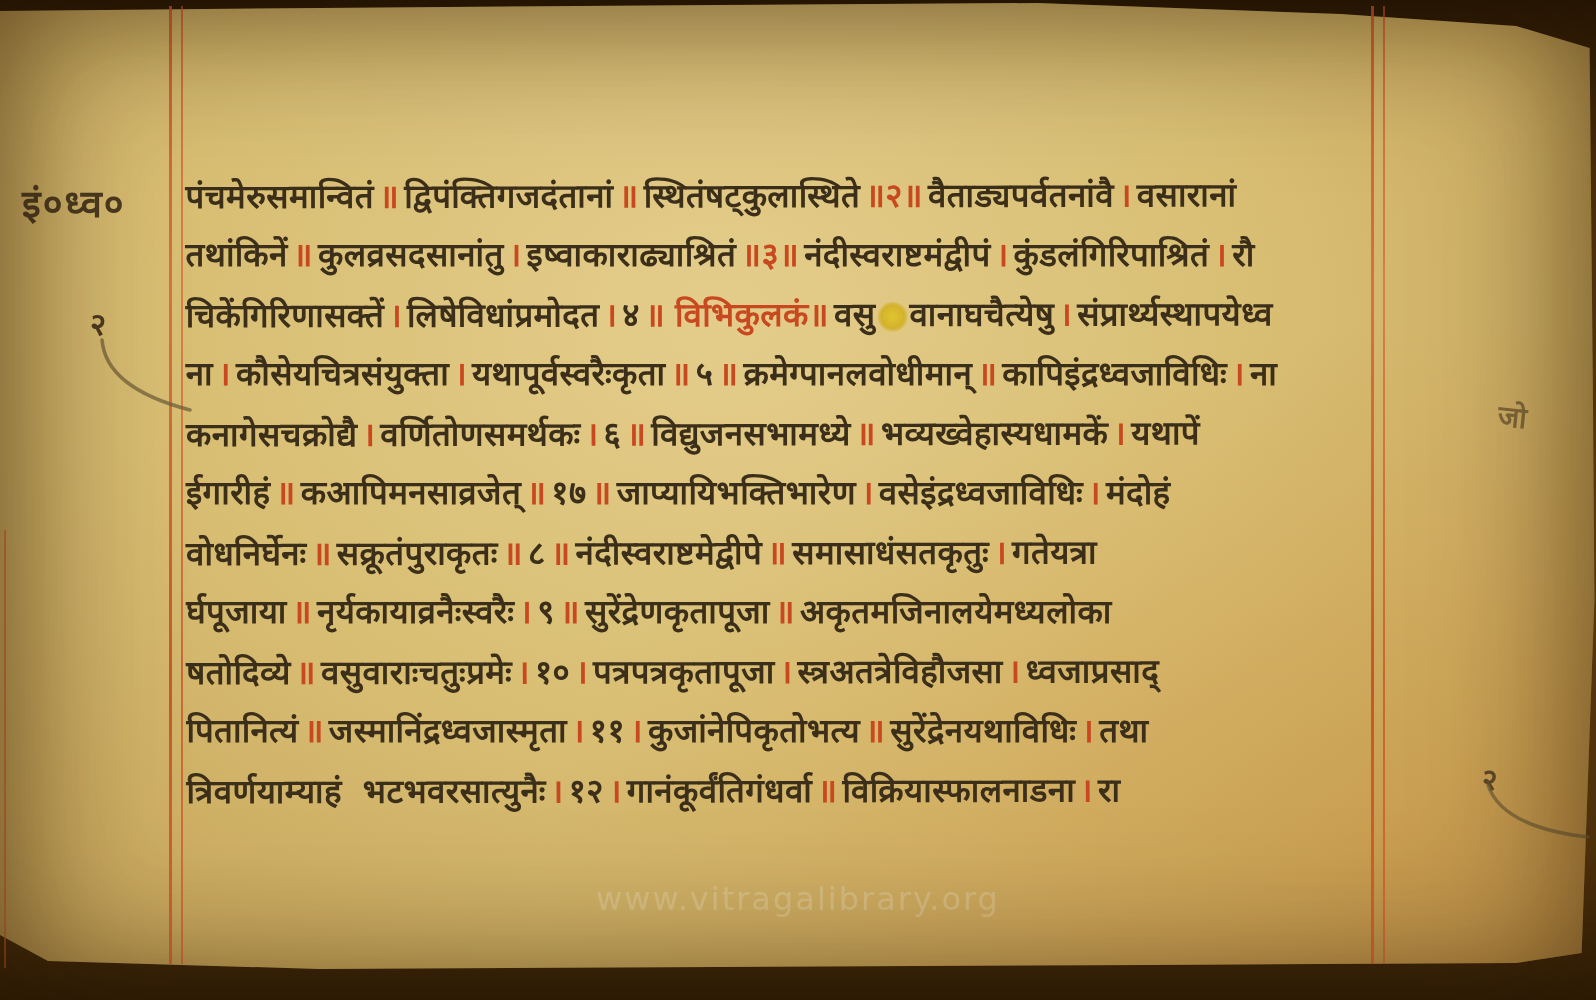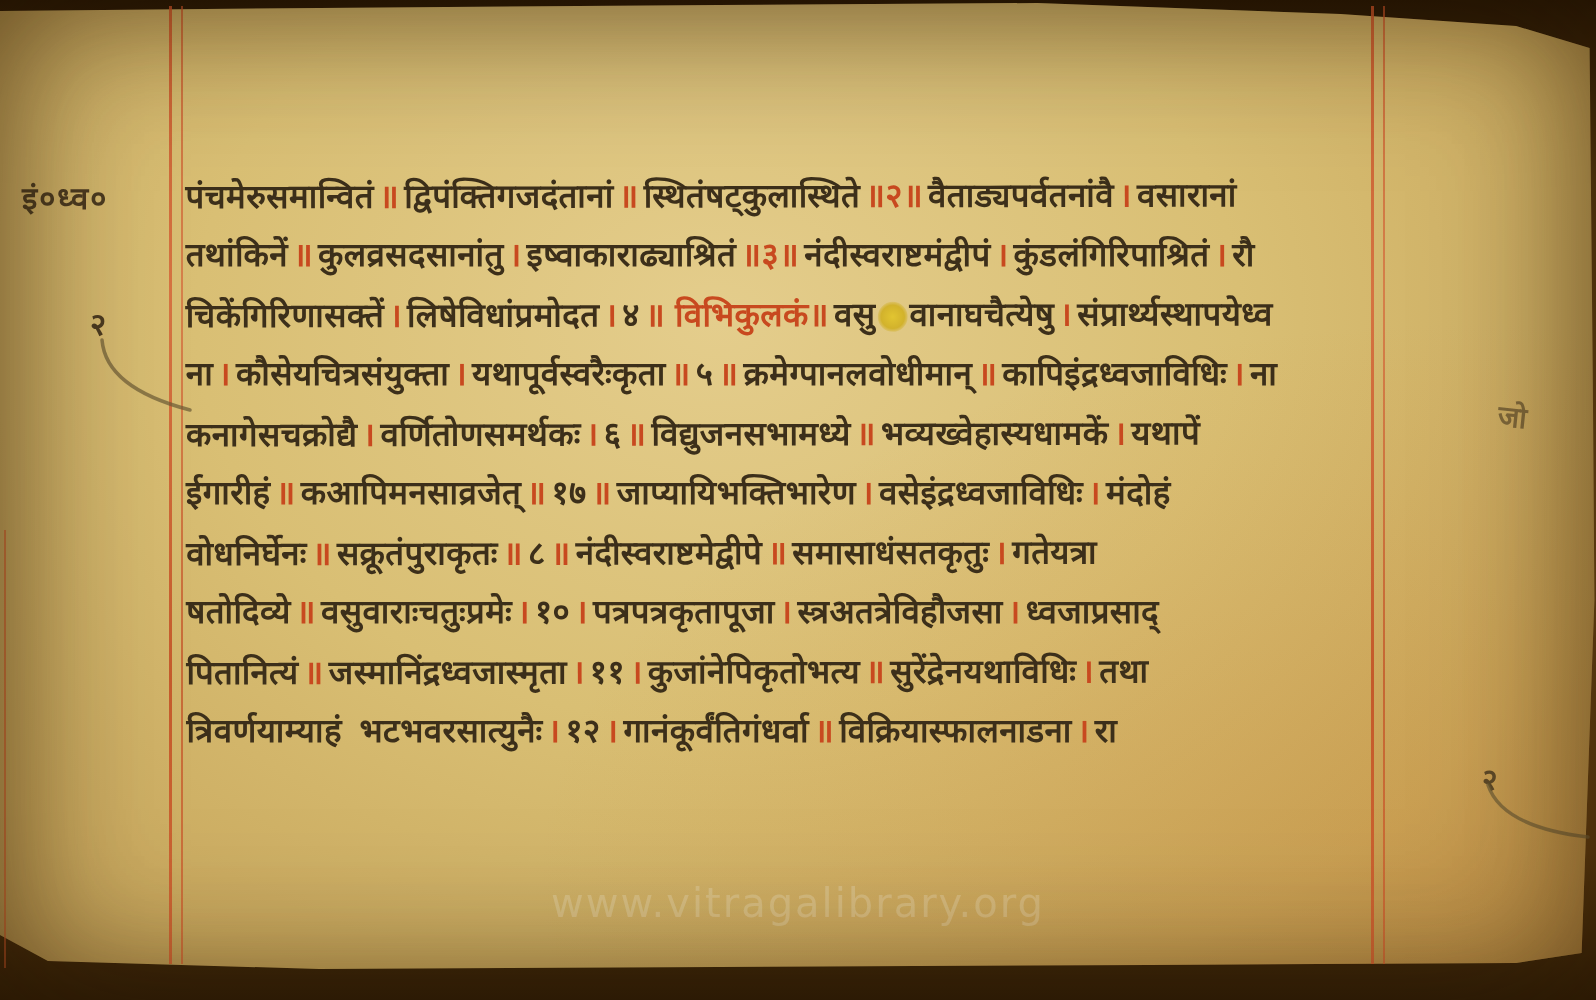--- a/index.html
+++ b/index.html
@@ -29,28 +29,28 @@
     letter-spacing:.4px;word-spacing:9px;transform:rotate(-.1deg);
   }
   .ms-line{white-space:nowrap;height:59.5px;}
   .ms-line:nth-child(2n){transform:rotate(.12deg);font-family:Liberation Serif, serif;}
   .seg-ink{color:#3c2f1a;}
   .seg-red{color:#c8491f;margin:0 5px;}
   .seg-blob{display:inline-block;width:30px;height:30px;border-radius:50%;
     background:radial-gradient(circle,#e2c531 0%,#d2b22c 55%,rgba(210,178,44,0) 78%);
     vertical-align:-6px;margin:0 2px;}
   .margin-note{position:absolute;color:#4a3a20;font-weight:600;}
-  .note-label{left:22px;top:176px;font-size:31px;letter-spacing:2px;}
+  .note-label{left:22px;top:176px;font-size:38px;letter-spacing:2px;}
   .note-folio-left{left:90px;top:302px;font-size:31px;}
   .note-stray{left:1498px;top:396px;font-size:29px;opacity:.6;transform:rotate(6deg);}
   .note-folio-right{left:1482px;top:758px;font-size:30px;opacity:.85;}
   .flourish{position:absolute;pointer-events:none;}
   .watermark{
     position:absolute;left:50%;top:880px;transform:translateX(-50%);
-    font-size:40px;letter-spacing:2px;color:rgba(248,246,238,0.22);
+    font-size:32px;letter-spacing:2px;color:rgba(248,246,238,0.22);
     font-weight:400;white-space:nowrap;
   }
 </style>
 </head>
 <body>
 
 <div class="paper"></div>
 
 <div class="rule" style="left:169px;"></div>
 <div class="rule thin" style="left:181px;"></div>
@@ -71,20 +71,21 @@
 </svg>
 
 <div class="text-block">
     <div class="ms-line"><span class="seg-ink">पंचमेरुसमान्वितं</span><span class="seg-red">॥</span><span class="seg-ink">द्विपंक्तिगजदंतानां</span><span class="seg-red">॥</span><span class="seg-ink">स्थितंषट्कुलास्थिते</span><span class="seg-red">॥२॥</span><span class="seg-ink">वैताड्यपर्वतनांवै</span><span class="seg-red">।</span><span class="seg-ink">वसारानां</span></div>
     <div class="ms-line"><span class="seg-ink">तथांकिनें</span><span class="seg-red">॥</span><span class="seg-ink">कुलव्रसदसानांतु</span><span class="seg-red">।</span><span class="seg-ink">इष्वाकाराढ्याश्रितं</span><span class="seg-red">॥३॥</span><span class="seg-ink">नंदीस्वराष्टमंद्वीपं</span><span class="seg-red">।</span><span class="seg-ink">कुंडलंगिरिपाश्रितं</span><span class="seg-red">।</span><span class="seg-ink">रौ</span></div>
     <div class="ms-line"><span class="seg-ink">चिकेंगिरिणासक्तें</span><span class="seg-red">।</span><span class="seg-ink">लिषेविधांप्रमोदत</span><span class="seg-red">।</span><span class="seg-ink">४</span><span class="seg-red">॥</span><span class="seg-red">विभिकुलकं॥</span><span class="seg-ink">वसु</span><span class="seg-blob"></span><span class="seg-ink">वानाघचैत्येषु</span><span class="seg-red">।</span><span class="seg-ink">संप्रार्थ्यस्थापयेध्व</span></div>
     <div class="ms-line"><span class="seg-ink">ना</span><span class="seg-red">।</span><span class="seg-ink">कौसेयचित्रसंयुक्ता</span><span class="seg-red">।</span><span class="seg-ink">यथापूर्वस्वरैःकृता</span><span class="seg-red">॥</span><span class="seg-ink">५</span><span class="seg-red">॥</span><span class="seg-ink">क्रमेग्पानलवोधीमान्</span><span class="seg-red">॥</span><span class="seg-ink">कापिइंद्रध्वजाविधिः</span><span class="seg-red">।</span><span class="seg-ink">ना</span></div>
     <div class="ms-line"><span class="seg-ink">कनागेसचक्रोद्यै</span><span class="seg-red">।</span><span class="seg-ink">वर्णितोणसमर्थकः</span><span class="seg-red">।</span><span class="seg-ink">६</span><span class="seg-red">॥</span><span class="seg-ink">विद्युजनसभामध्ये</span><span class="seg-red">॥</span><span class="seg-ink">भव्यख्वेहास्यधामकें</span><span class="seg-red">।</span><span class="seg-ink">यथापें</span></div>
     <div class="ms-line"><span class="seg-ink">ईगारीहं</span><span class="seg-red">॥</span><span class="seg-ink">कआपिमनसाव्रजेत्</span><span class="seg-red">॥</span><span class="seg-ink">१७</span><span class="seg-red">॥</span><span class="seg-ink">जाप्यायिभक्तिभारेण</span><span class="seg-red">।</span><span class="seg-ink">वसेइंद्रध्वजाविधिः</span><span class="seg-red">।</span><span class="seg-ink">मंदोहं</span></div>
     <div class="ms-line"><span class="seg-ink">वोधनिर्घेनः</span><span class="seg-red">॥</span><span class="seg-ink">सक्रूतंपुराकृतः</span><span class="seg-red">॥</span><span class="seg-ink">८</span><span class="seg-red">॥</span><span class="seg-ink">नंदीस्वराष्टमेद्वीपे</span><span class="seg-red">॥</span><span class="seg-ink">समासाधंसतकृतुः</span><span class="seg-red">।</span><span class="seg-ink">गतेयत्रा</span></div>
+    <div class="ms-line"><span class="seg-ink">र्घपूजाया</span><span class="seg-red">॥</span><span class="seg-ink">नृर्यकायाव्रनैःस्वरैः</span><span class="seg-red">।</span><span class="seg-ink">९</span><span class="seg-red">॥</span><span class="seg-ink">सुरेंद्रेणकृतापूजा</span><span class="seg-red">॥</span><span class="seg-ink">अकृतमजिनालयेमध्यलोका</span></div>
     <div class="ms-line"><span class="seg-ink">षतोदिव्ये</span><span class="seg-red">॥</span><span class="seg-ink">वसुवाराःचतुःप्रमेः</span><span class="seg-red">।</span><span class="seg-ink">१०</span><span class="seg-red">।</span><span class="seg-ink">पत्रपत्रकृतापूजा</span><span class="seg-red">।</span><span class="seg-ink">स्त्रअतत्रेविहौजसा</span><span class="seg-red">।</span><span class="seg-ink">ध्वजाप्रसाद्</span></div>
     <div class="ms-line"><span class="seg-ink">पितानित्यं</span><span class="seg-red">॥</span><span class="seg-ink">जस्मानिंद्रध्वजास्मृता</span><span class="seg-red">।</span><span class="seg-ink">११</span><span class="seg-red">।</span><span class="seg-ink">कुजांनेपिकृतोभत्य</span><span class="seg-red">॥</span><span class="seg-ink">सुरेंद्रेनयथाविधिः</span><span class="seg-red">।</span><span class="seg-ink">तथा</span></div>
     <div class="ms-line"><span class="seg-ink">त्रिवर्णयाम्याहं भटभवरसात्युनैः</span><span class="seg-red">।</span><span class="seg-ink">१२</span><span class="seg-red">।</span><span class="seg-ink">गानंकूर्वंतिगंधर्वा</span><span class="seg-red">॥</span><span class="seg-ink">विक्रियास्फालनाडना</span><span class="seg-red">।</span><span class="seg-ink">रा</span></div>
   </div>
 
 <div class="watermark">www.vitragalibrary.org</div>
 
 <div class="vignette"></div>
 
 </body></html>

